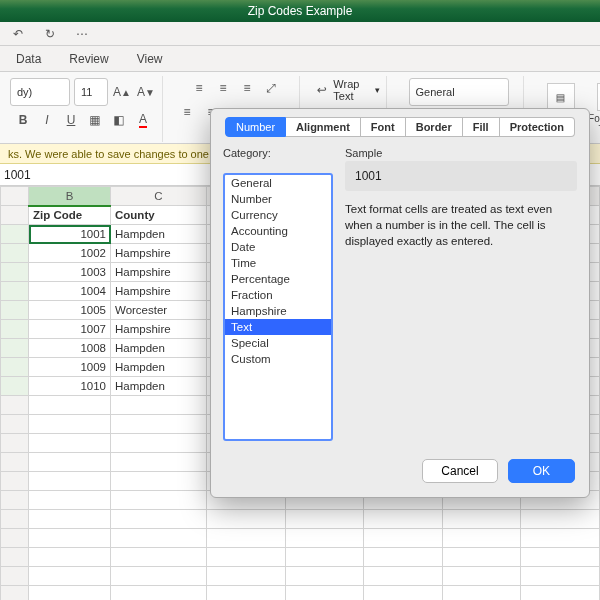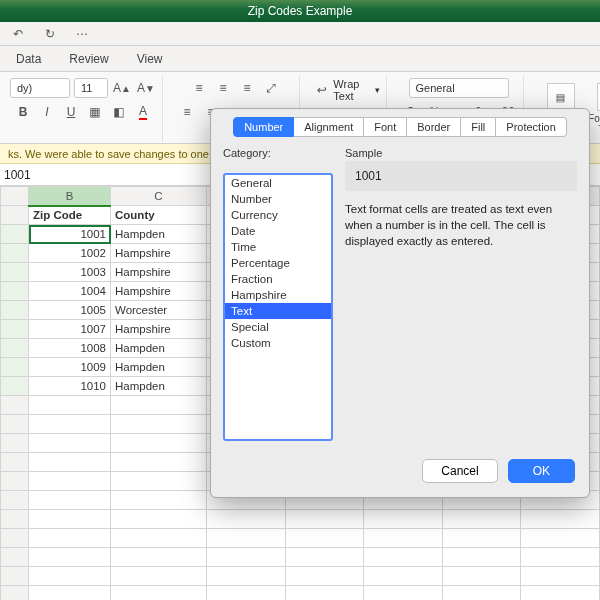--- a/index.html
+++ b/index.html
@@ -14,21 +14,21 @@
 .qat span { color: #555; font-size: 12px; }
 
 
 .ribbon-tabs { height: 26px; background: #f3f2f1; border-bottom: 1px solid #d0d0d0; display: flex; align-items: center; padding: 0 4px; gap: 4px; }
 .ribbon-tab { padding: 4px 12px; font-size: 12px; color: #444; cursor: pointer; }
 
 
 .ribbon { height: 72px; background: #f8f8f8; border-bottom: 1px solid #d0d0d0; display: flex; align-items: flex-start; gap: 8px; padding: 4px 4px 0 4px; overflow: hidden; }
 .ribbon-group { display: flex; flex-direction: column; align-items: center; padding: 2px 6px; border-right: 1px solid #e0e0e0; height: 66px; }
 .ribbon-row { display: flex; gap: 4px; align-items: center; }
-.pill { border: 1px solid #c8c8c8; border-radius: 3px; background: #fff; height: 20px; display: flex; align-items: center; padding: 0 6px; font-size: 11px; color: #333; }
+.pill { border: 1px solid #c8c8c8; border-radius: 3px; background: #fff; height: 28px; display: flex; align-items: center; padding: 0 6px; font-size: 11px; color: #333; }
 .icon-btn { width: 20px; height: 20px; display: inline-flex; align-items: center; justify-content: center; color: #555; font-size: 12px; }
 .big-btn { width: 46px; display: flex; flex-direction: column; align-items: center; gap: 2px; font-size: 10px; color: #444; }
 .big-btn .big-icon { width: 28px; height: 28px; border: 1px solid #ccc; background: #fff; display: flex; align-items: center; justify-content: center; }
 
 
 .infobar { height: 20px; background: #fff7d6; border-bottom: 1px solid #e0d58a; font-size: 11px; color: #6b5d00; display: flex; align-items: center; padding: 0 6px; white-space: nowrap; overflow: hidden; }
 
 
 .fxbar { height: 22px; border-bottom: 1px solid #d0d0d0; display: flex; align-items: center; padding: 0 4px; gap: 6px; background: #fff; }
 .fxbar .fxval { font-size: 12px; color: #222; }
@@ -48,21 +48,21 @@
 td.ralign { text-align: right; }
 .sel-border { outline: 2px solid #1a7a3a; outline-offset: -2px; }
 
 
 .dialog { position: absolute; left: 210px; top: 108px; width: 380px; height: 390px; background: #ececec; border: 1px solid #aaa; border-radius: 6px; box-shadow: 0 10px 30px rgba(0,0,0,.35); display: flex; flex-direction: column; font-size: 12px; }
 .dialog .titlebar2 { text-align: center; padding: 6px; font-size: 12px; color: #333; border-bottom: 1px solid #d0d0d0; }
 .dialog .tabs { display: flex; justify-content: center; gap: 0; padding: 8px 6px 6px 6px; }
 .dtab { border: 1px solid #bbb; background: #fff; padding: 3px 10px; font-size: 11px; cursor: pointer; color: #333; }
 .dtab:first-child { border-radius: 4px 0 0 4px; }
 .dtab:last-child { border-radius: 0 4px 4px 0; }
-.dtab + .dtab { border-left: none; }
+.dtab + .dtab { border-left: none; font-weight: bold; }
 .dtab.active { background: #2f7bff; color: #fff; border-color: #2f7bff; }
 .dialog .body { flex: 1; display: flex; padding: 4px 12px 8px 12px; gap: 12px; overflow: hidden; }
 .catcol { width: 110px; display: flex; flex-direction: column; }
 .catcol .lbl { font-size: 11px; color: #333; margin-bottom: 14px; }
 .catlist { flex: 1; border: 2px solid #5a8dff; border-radius: 3px; background: #fff; overflow-y: auto; }
 .catlist div { padding: 2px 6px; font-size: 11.5px; cursor: pointer; }
 .catlist div.sel { background: #2f66ff; color: #fff; }
 .samplecol { flex: 1; display: flex; flex-direction: column; }
 .samplecol .lbl { font-size: 11px; margin-bottom: 2px; }
 .samplebox { background: #e2e2e2; border-radius: 3px; padding: 8px 10px; font-size: 12px; color: #222; margin-bottom: 10px; }
@@ -413,20 +413,21 @@
       <div class="dtab">Fill</div>
       <div class="dtab">Protection</div>
     </div>
   <div class="body">
     <div class="catcol">
       <div class="lbl">Category:</div>
       <div class="catlist" id="catlist">
           <div>General</div>
           <div>Number</div>
           <div>Currency</div>
+          <div>Accounting</div>
           <div>Date</div>
           <div>Time</div>
           <div>Percentage</div>
           <div>Fraction</div>
           <div>Hampshire</div>
           <div class="sel">Text</div>
           <div>Special</div>
           <div>Custom</div>
         </div>
     </div>

